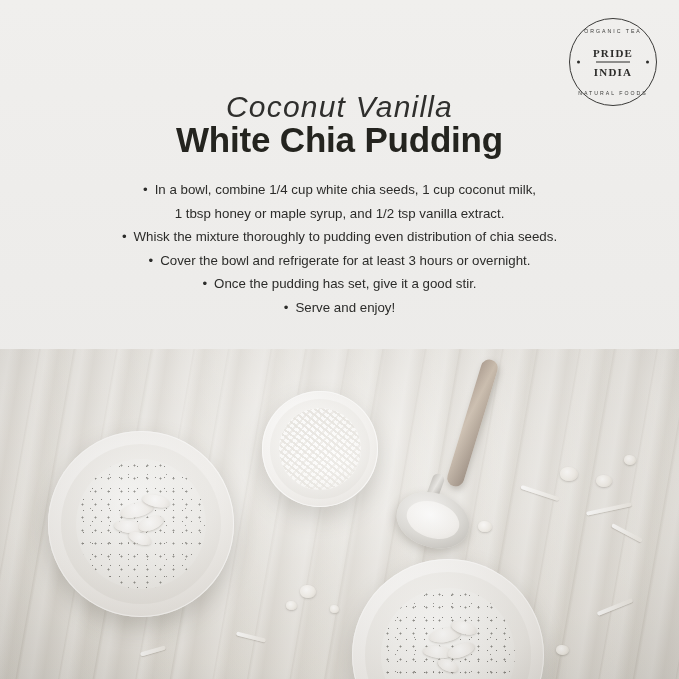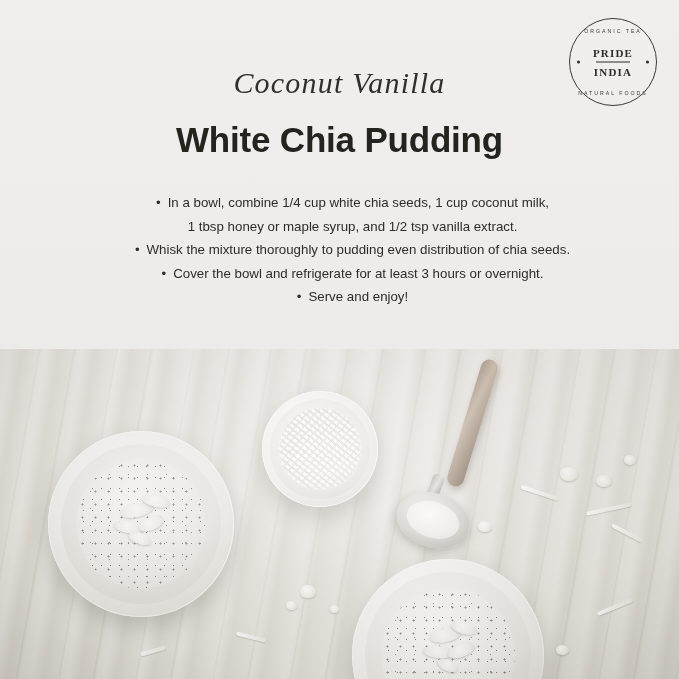--- a/index.html
+++ b/index.html
@@ -82,25 +82,25 @@
     border-radius: 50%;
     background: #2c2c2a;
     transform: translateY(-50%);
   }
   .logo-dotleft { left: 7px; }
   .logo-dotright { right: 7px; }
 
   
   .title-script {
     position: absolute;
-    top: 66px;
+    top: 90px;
     left: 0;
     width: 100%;
     text-align: center;
-    font-family: Liberation Serif, serif;
+    font-family: Liberation Sans, sans-serif;
     font-style: italic;
     font-size: 30px;
     color: #2f2f2d;
     letter-spacing: 1.2px;
   }
   .title-main {
     position: absolute;
     top: 120px;
     left: 0;
     width: 100%;
@@ -112,21 +112,21 @@
     letter-spacing: -0.2px;
   }
 
   
   .steps {
     position: absolute;
     top: 178px;
     left: 40px;
     width: 599px;
     list-style: none;
-    margin: 13px;
+    margin: 0;
     padding: 0;
   }
   .steps li {
     text-align: center;
     font-size: 13.3px;
     color: #2c2c2a;
     line-height: 23.5px;
     font-family: "Liberation Sans", sans-serif;
     white-space: nowrap;
   }
@@ -338,20 +338,23 @@
       <span class="bullet">•</span><span>In a bowl, combine 1/4 cup white chia seeds, 1 cup coconut milk,</span>
       <span class="cont">1 tbsp honey or maple syrup, and 1/2 tsp vanilla extract.</span>
     </li>
     <li>
       <span class="bullet">•</span><span>Whisk the mixture thoroughly to pudding even distribution of chia seeds.</span>
     </li>
     <li>
       <span class="bullet">•</span><span>Cover the bowl and refrigerate for at least 3 hours or overnight.</span>
     </li>
     <li>
+      <span class="bullet">•</span><span>Once the pudding has set, give it a good stir.</span>
+    </li>
+    <li>
       <span class="bullet">•</span><span>Serve and enjoy!</span>
     </li>
   </ul>
 
   <div class="photo">
     <div class="planks"></div>
 
     <div class="spoon">
       <div class="spoon-handle"></div>
       <div class="spoon-neck"></div>

